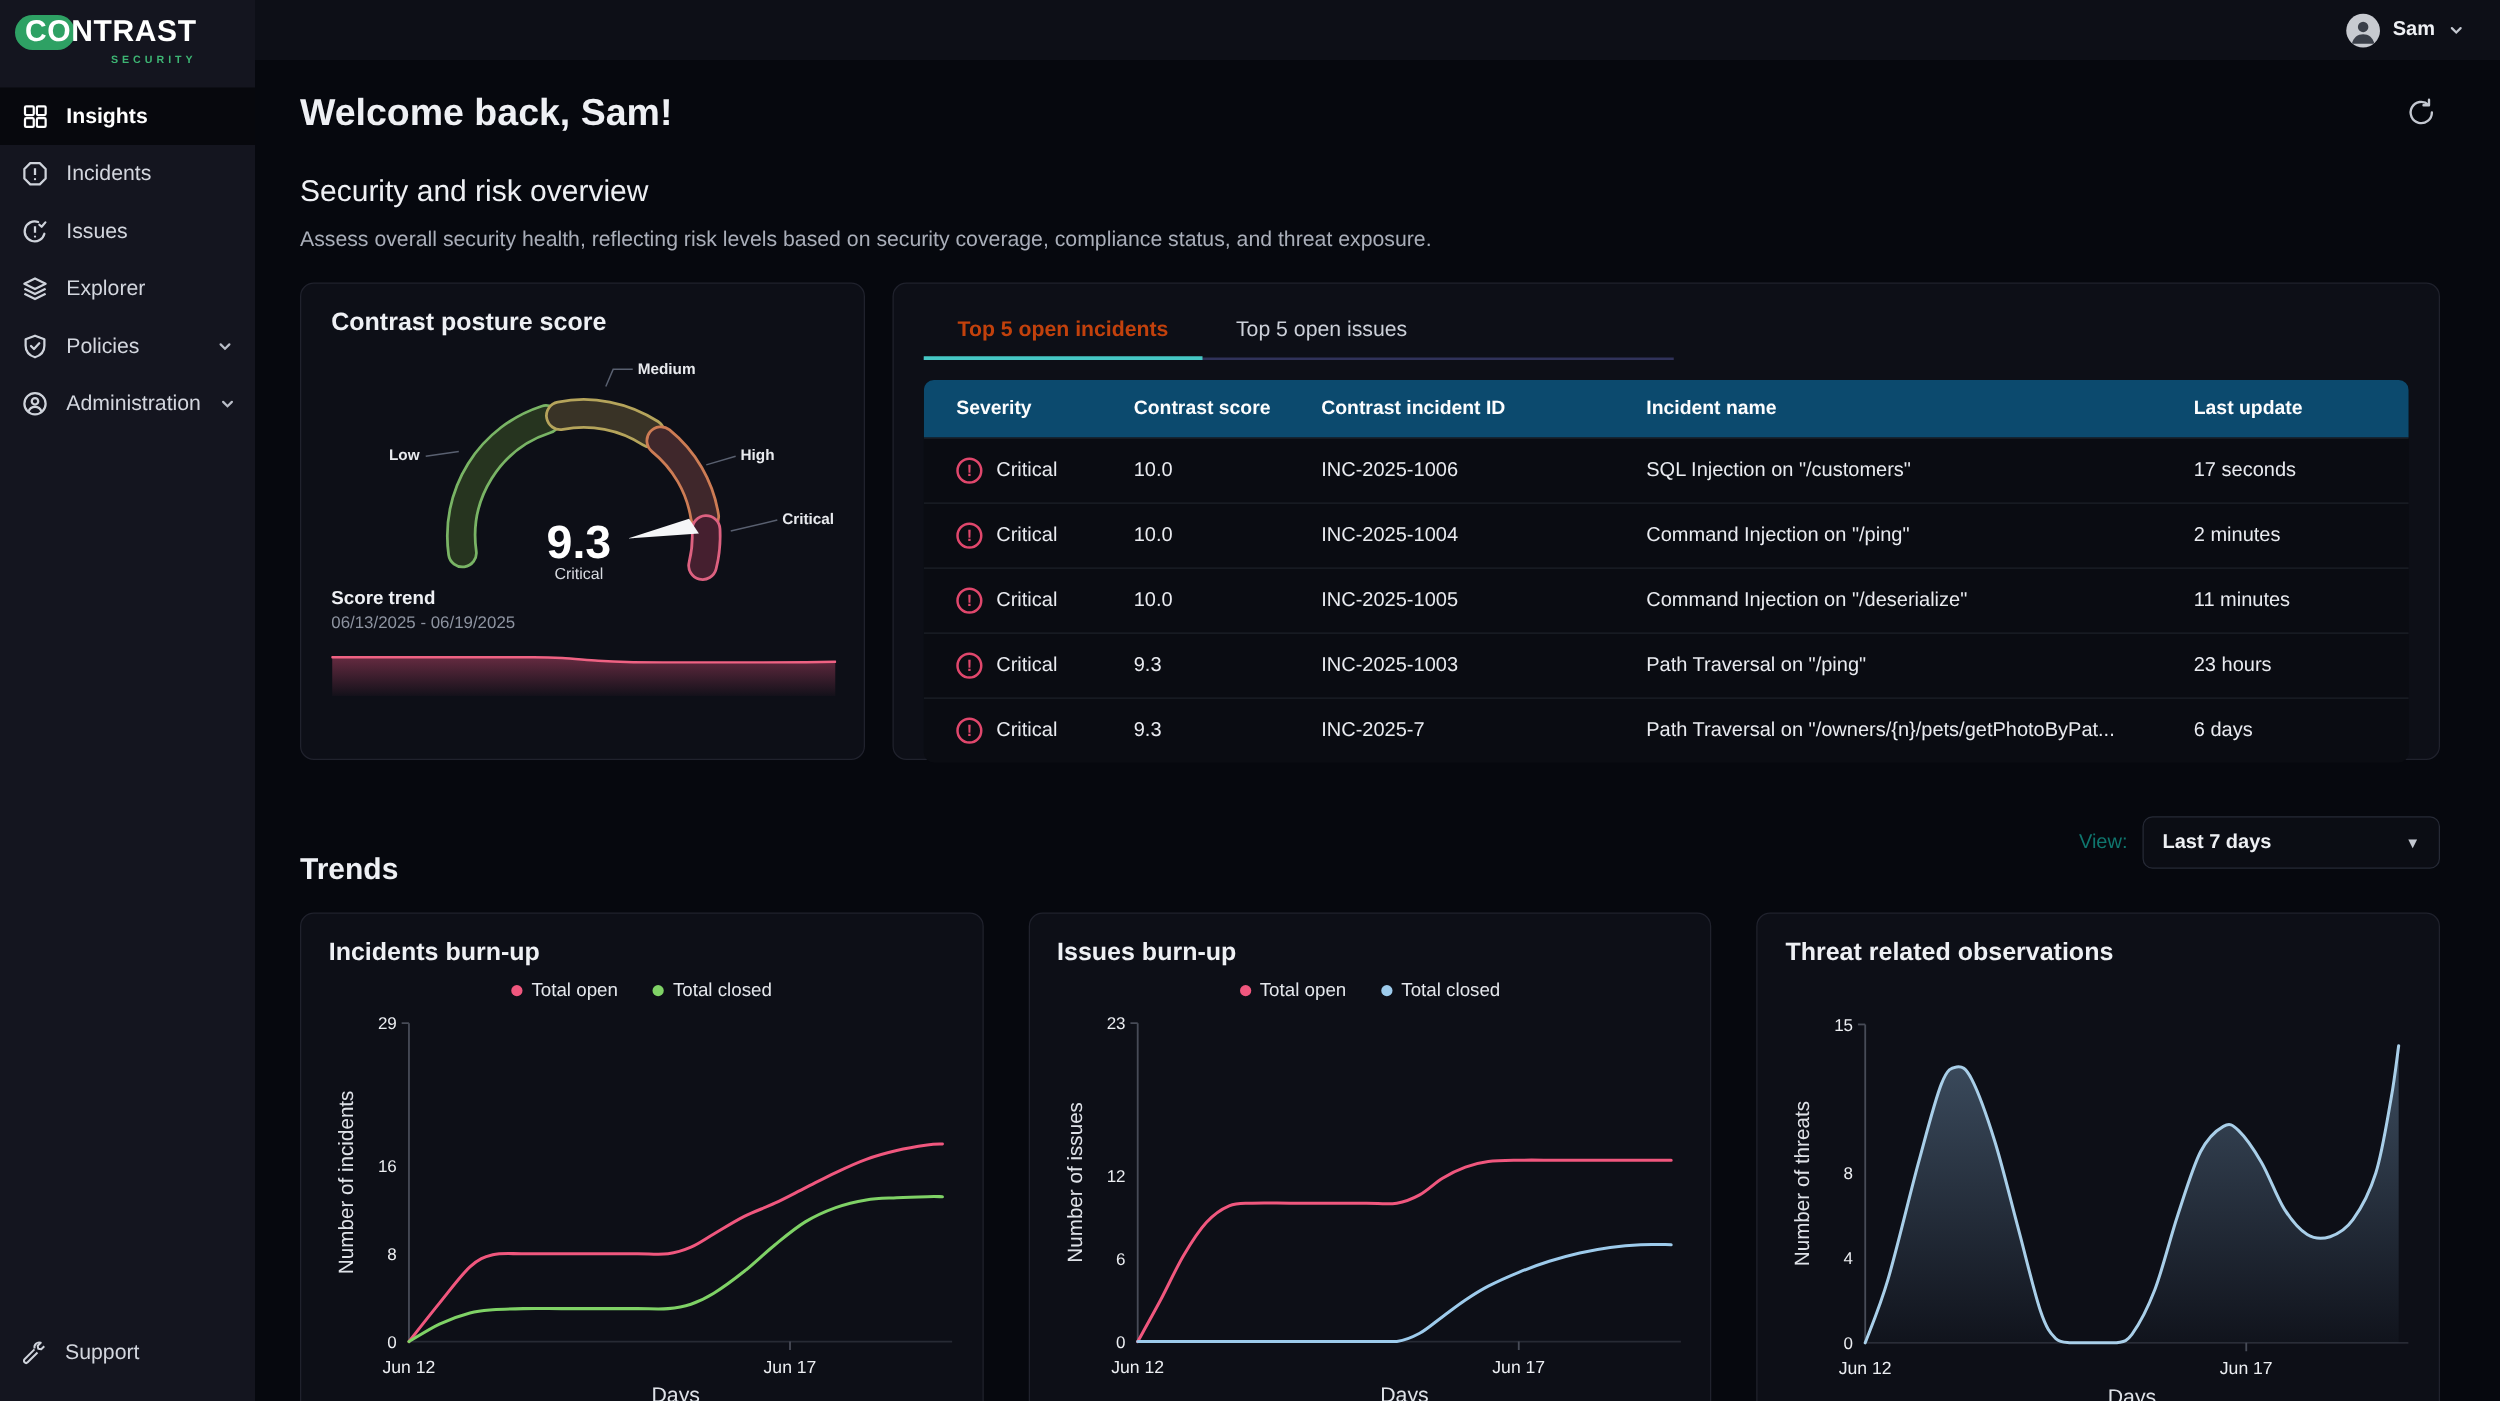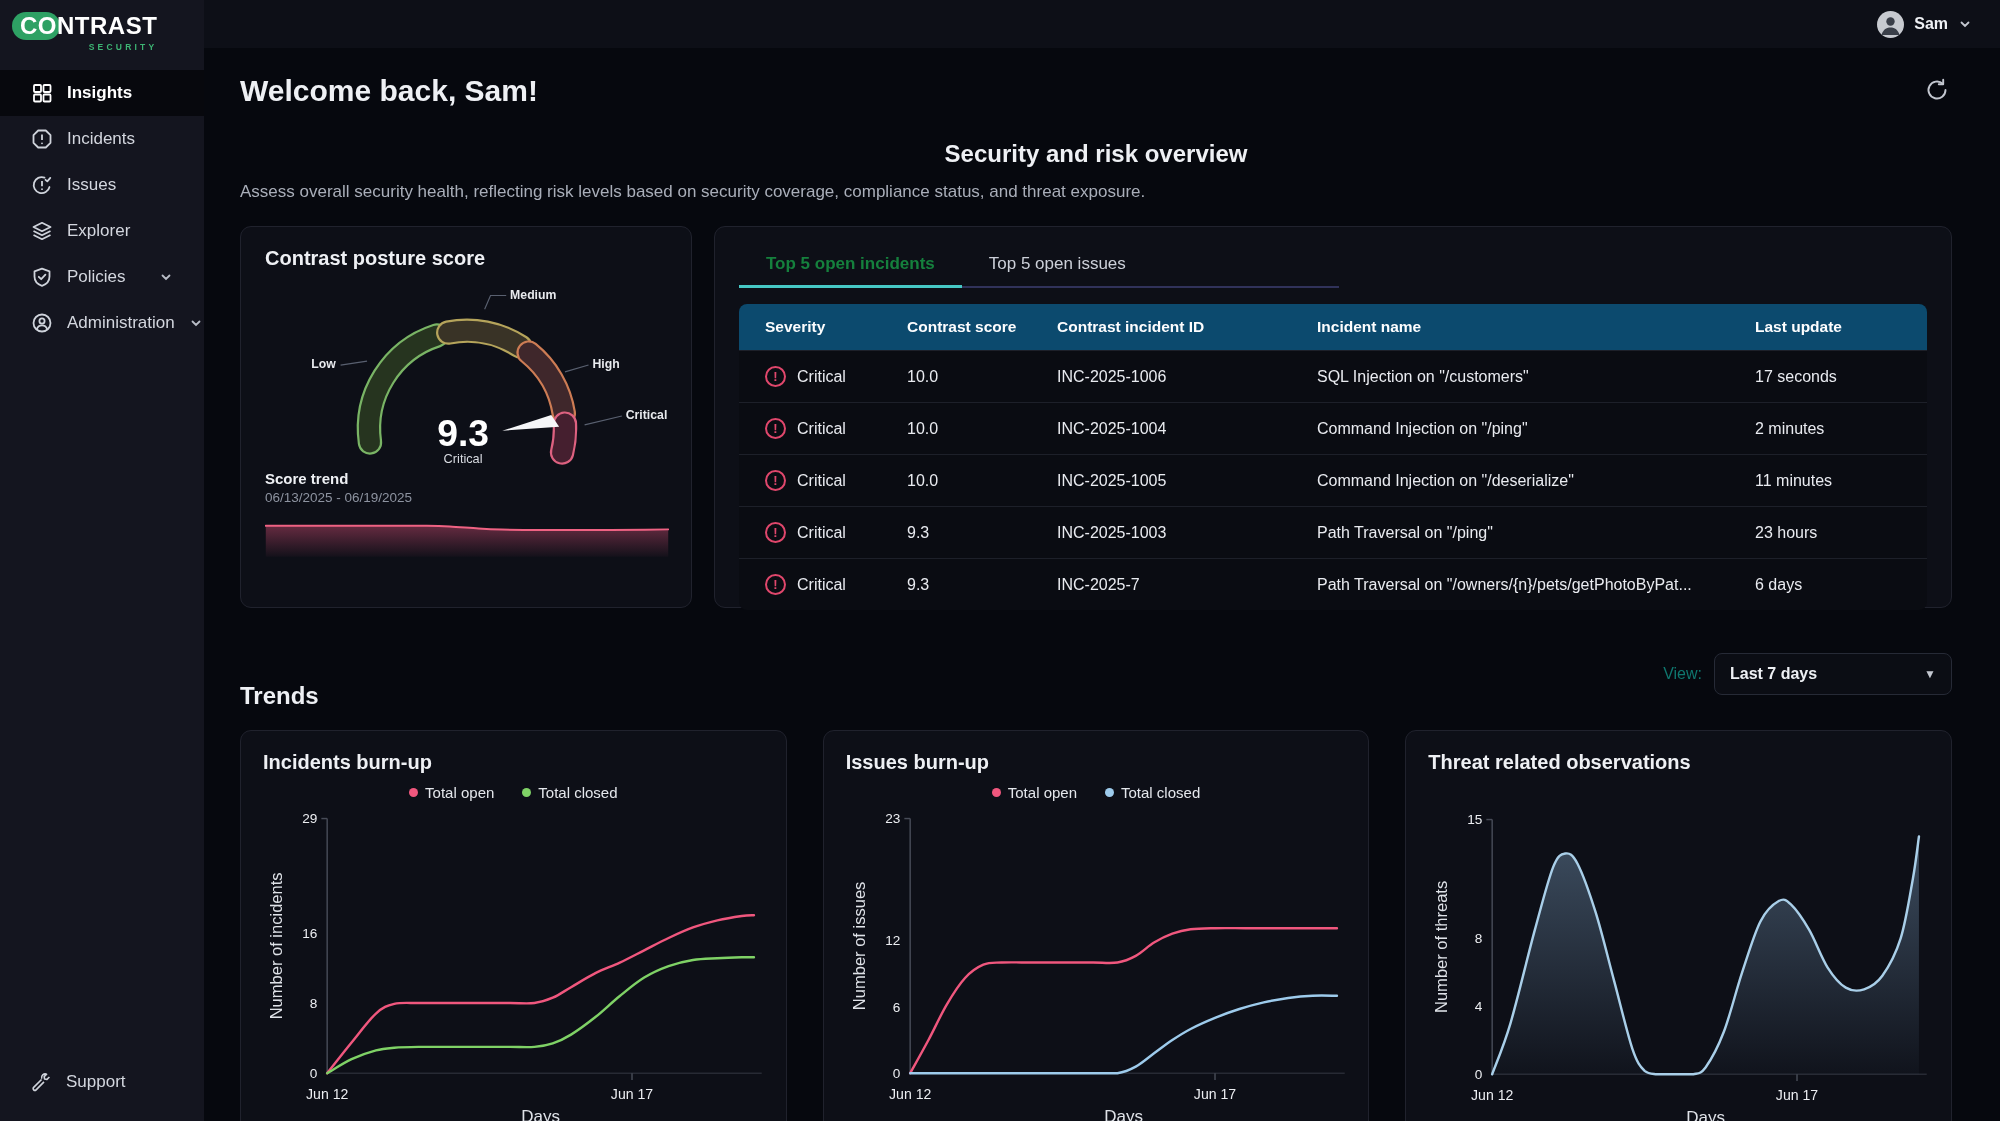--- a/index.html
+++ b/index.html
@@ -9,53 +9,53 @@
 
   
   .sidebar { width:204px; flex-shrink:0; background:#14151f; display:flex; flex-direction:column; }
   .logo-block { height:62px; display:flex; align-items:center; padding:0 16px; }
   .logo { display:flex; flex-direction:column; }
   .logo-top { position:relative; display:flex; align-items:center; height:30px; }
   .logo-pill { position:absolute; left:-4px; top:1px; width:48px; height:28px; background:#2ea164; border-radius:15px; }
   .logo-name { position:relative; z-index:1; font-size:24px; font-weight:700; letter-spacing:0.5px; color:#ffffff; padding-left:4px; }
   .logo-sub { font-size:8.5px; font-weight:700; color:#3db473; letter-spacing:3.2px; align-self:flex-end; margin-top:1px; }
   .nav { display:flex; flex-direction:column; padding-top:8px; }
-  .nav-item { height:46px; display:flex; align-items:center; gap:14px; padding:0 31px; font-size:17px; color:#d3d6de; cursor:pointer; }
+  .nav-item { height:46px; display:flex; align-items:center; gap:14px; padding:0 17px; font-size:17px; color:#d3d6de; cursor:pointer; }
   .nav-item.active { background:#07080d; color:#ffffff; font-weight:700; }
   .nav-item svg { flex-shrink:0; }
   .nav-chevron { margin-left:auto; color:#b9bdc7; }
   .support-item { margin-top:auto; margin-bottom:16px; }
 
   
   .main { flex:1; min-width:0; display:flex; flex-direction:column; }
   .topbar { height:48px; background:#0d0f17; display:flex; align-items:center; justify-content:flex-end; gap:10px; padding:0 28px; }
   .avatar { width:27px; height:27px; border-radius:50%; background:#c7cad0; display:flex; align-items:center; justify-content:center; overflow:hidden; }
   .user-name { font-size:16px; font-weight:700; }
   .content { flex:1; padding:26px 48px 0 36px; overflow:hidden; }
 
   .welcome-row { display:flex; align-items:center; justify-content:space-between; }
   .welcome { font-size:30px; font-weight:700; }
   .refresh-btn { background:none; border:none; cursor:pointer; color:#c3c7d0; padding:2px; }
 
-  .overview-title { font-size:24px; font-weight:700; margin-top:32px;text-align:center; }
+  .overview-title { font-size:24px; font-weight:400; margin-top:32px; }
   .overview-desc { font-size:17px; color:#a9aeb9; margin-top:14px; }
 
   .cards-row { display:flex; gap:22px; margin-top:24px; }
   .card { background:#0d0f17; border:1px solid #20222d; border-radius:11px; }
   .posture-card { width:452px; height:382px; padding:20px 24px; flex-shrink:0; }
   .card-title { font-size:20px; font-weight:700; }
   .gauge-svg { width:404px; height:196px; display:block; }
   .trend-title { font-size:15px; font-weight:700; margin-top:4px; }
   .trend-range { font-size:13.5px; color:#8d93a0; margin-top:3px; margin-bottom:8px; }
   .spark-svg { width:404px; height:50px; display:block; }
 
   .incidents-card { flex:1; height:382px; padding:14px 24px 0; min-width:0; }
   .tabs { display:flex; width:600px; border-bottom:2px solid #30325a; }
   .tab { padding:13px 27px 11px; font-size:17px; color:#ccd0d9; cursor:pointer; }
-  .tab.active { color:#15803d; font-weight:700; border-bottom:3px solid #46c8c5; margin-bottom:-2px; }
+  .tab.active { color:#c2410c; font-weight:700; border-bottom:3px solid #46c8c5; margin-bottom:-2px; }
   .table { margin-top:16px; border-radius:8px; overflow:hidden; background:#0a0c12; }
   .thead, .trow { display:grid; grid-template-columns:142px 150px 260px 1fr 172px; align-items:center; padding-left:26px; }
   .thead { background:#0c4a6e; height:46px; font-size:15.5px; font-weight:700; color:#fdfdfe; }
   .trow { height:52px; font-size:16px; color:#e9ebf0; border-top:1px solid #1d2029; cursor:pointer; }
   .trow:first-of-type { border-top:none; }
   .sev { display:flex; align-items:center; gap:11px; }
   .sev-icon { width:21px; height:21px; border:2px solid #e0476c; border-radius:50%; color:#e0476c;
               display:flex; align-items:center; justify-content:center; font-size:13px; font-weight:700; line-height:1; }
 
   .trends-row { display:flex; align-items:center; justify-content:space-between; margin-top:30px; }

